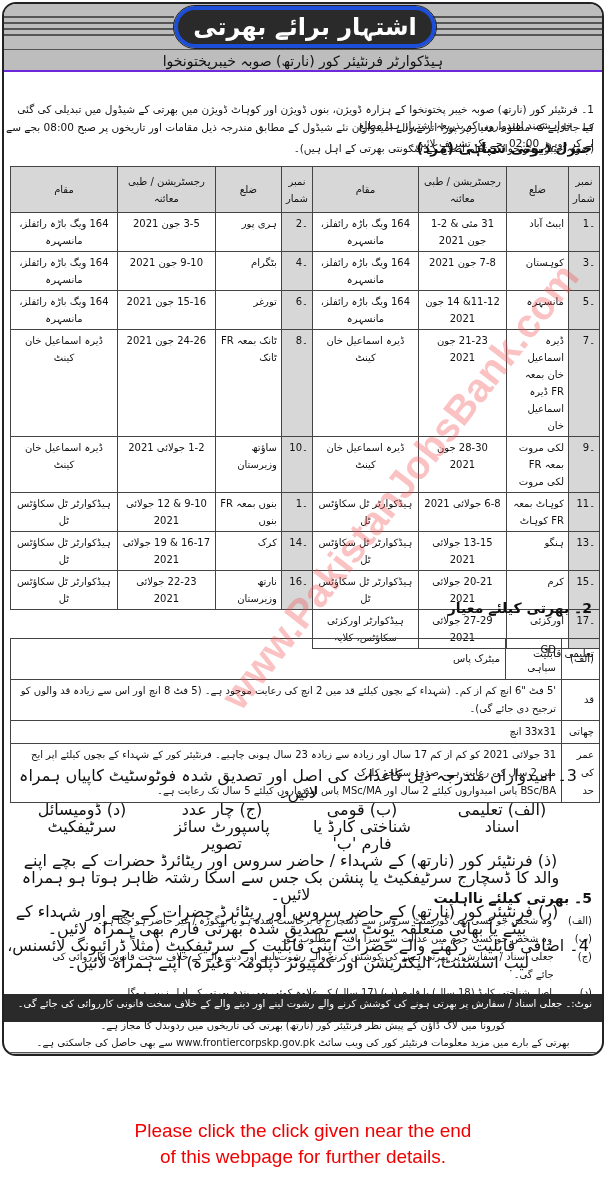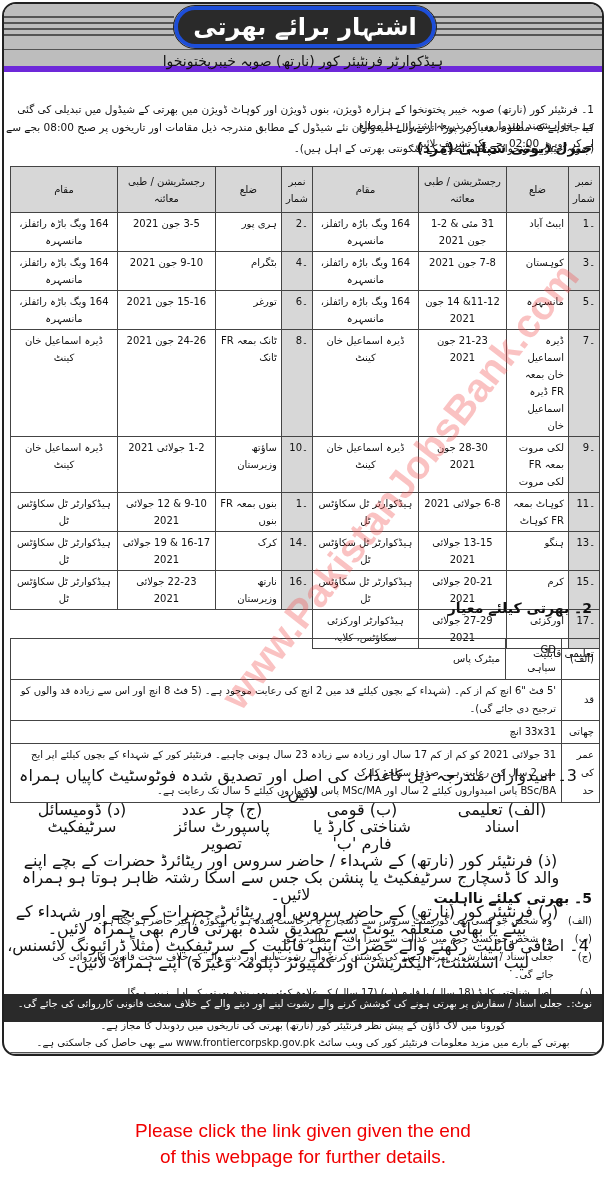--- a/index.html
+++ b/index.html
@@ -22,21 +22,21 @@
   .stripes.right { right: 0; }
   .title-pill {
     position: absolute; left: 170px; top: 2px; width: 262px; height: 42px;
     background: #2a2a2a; color: #fff; border: 4px solid #1d4ed8; outline: 1px solid #222;
     border-radius: 22px; display: flex; align-items: center; justify-content: center;
     font-size: 24px; font-weight: bold; direction: rtl;
   }
   .subtitle {
     position: absolute; left: 0; top: 46px; width: 100%; height: 22px; background: #bdbdbd;
     text-align: center; font-size: 14px; direction: rtl; line-height: 22px;
-    border-bottom: 6px solid #6d28d9;
+    border-bottom: 2px solid #6d28d9;
   }
   .para { position: absolute; right: 8px; font-size: 10.5px; line-height: 16px; direction: rtl; text-align: right; margin-top: 25px; }
 
   .section-head { position: absolute; right: 10px; font-size: 14px; font-weight: bold; direction: rtl; }
 
   table.schedule {
     position: absolute; left: 6px; top: 162px; width: 590px; border-collapse: collapse;
     font-size: 10px; direction: rtl;
   }
   table.schedule th, table.schedule td {
@@ -276,15 +276,15 @@
 
   <div class="sign-band">
     
     
   </div>
 
   <div class="watermark">www.PakistanJobsBank.com</div>
 </div>
 
 <div class="footer-note">
-  <div>Please click the link given given the end</div>
+  <div>Please click the click given near the end</div>
   <div>of this webpage for further details.</div>
 </div>
 
 </body></html>

